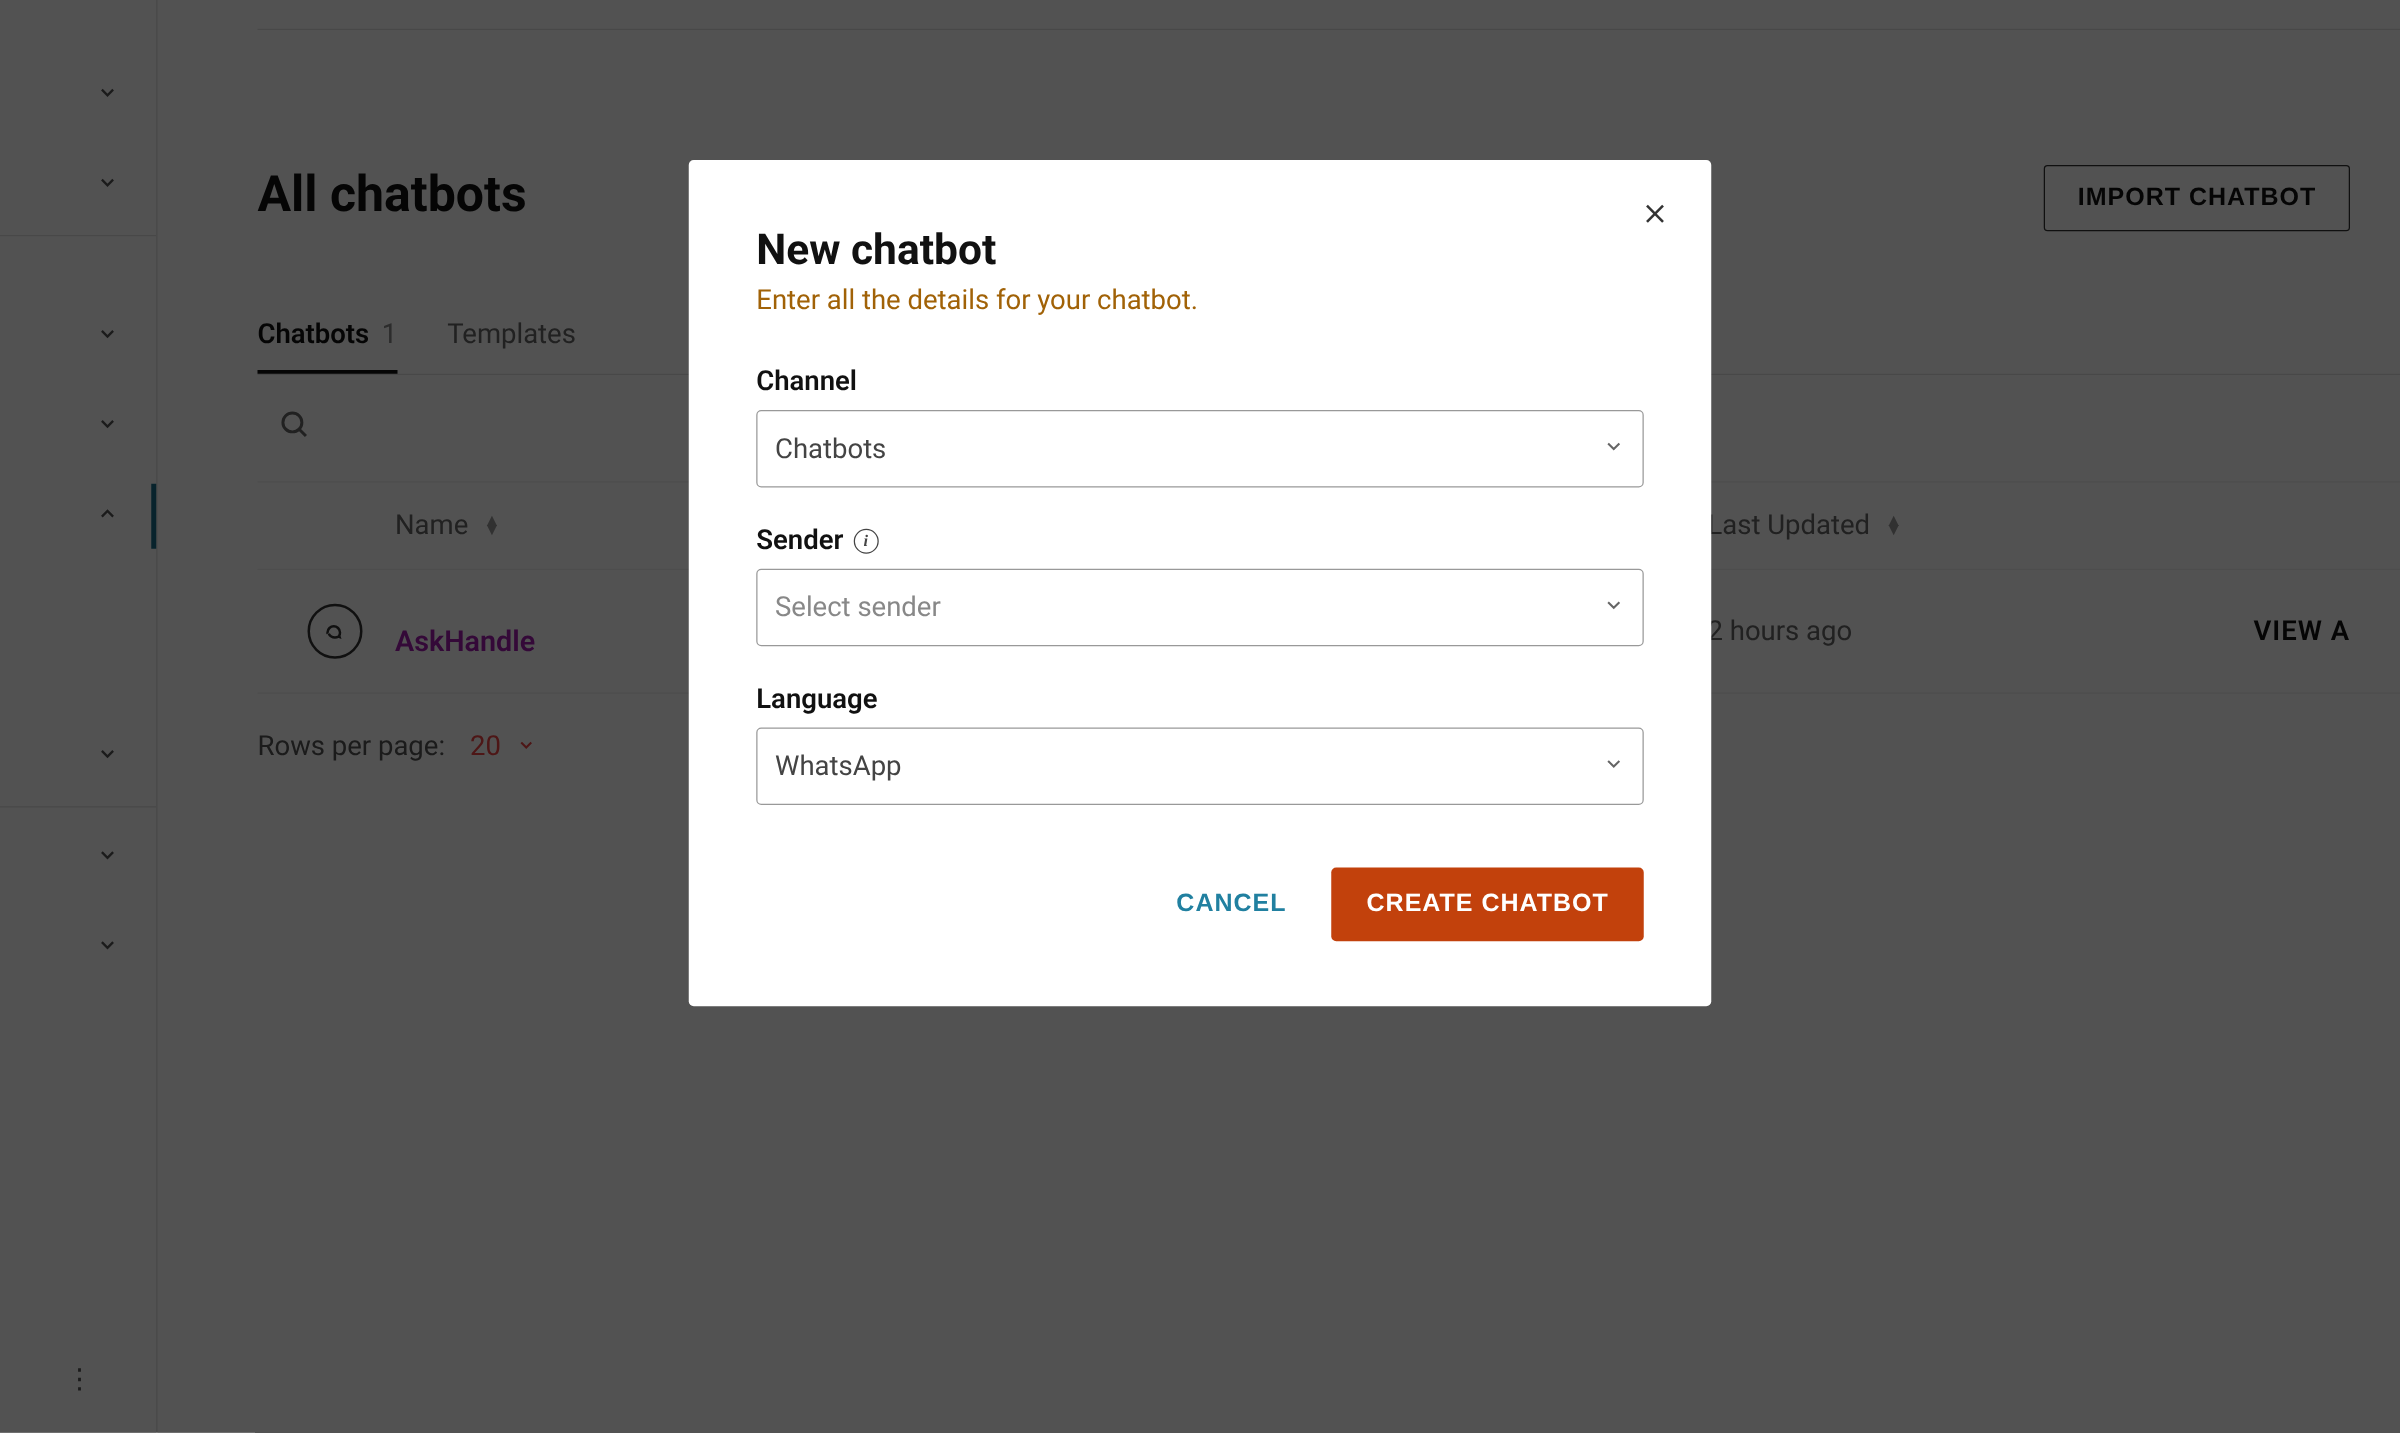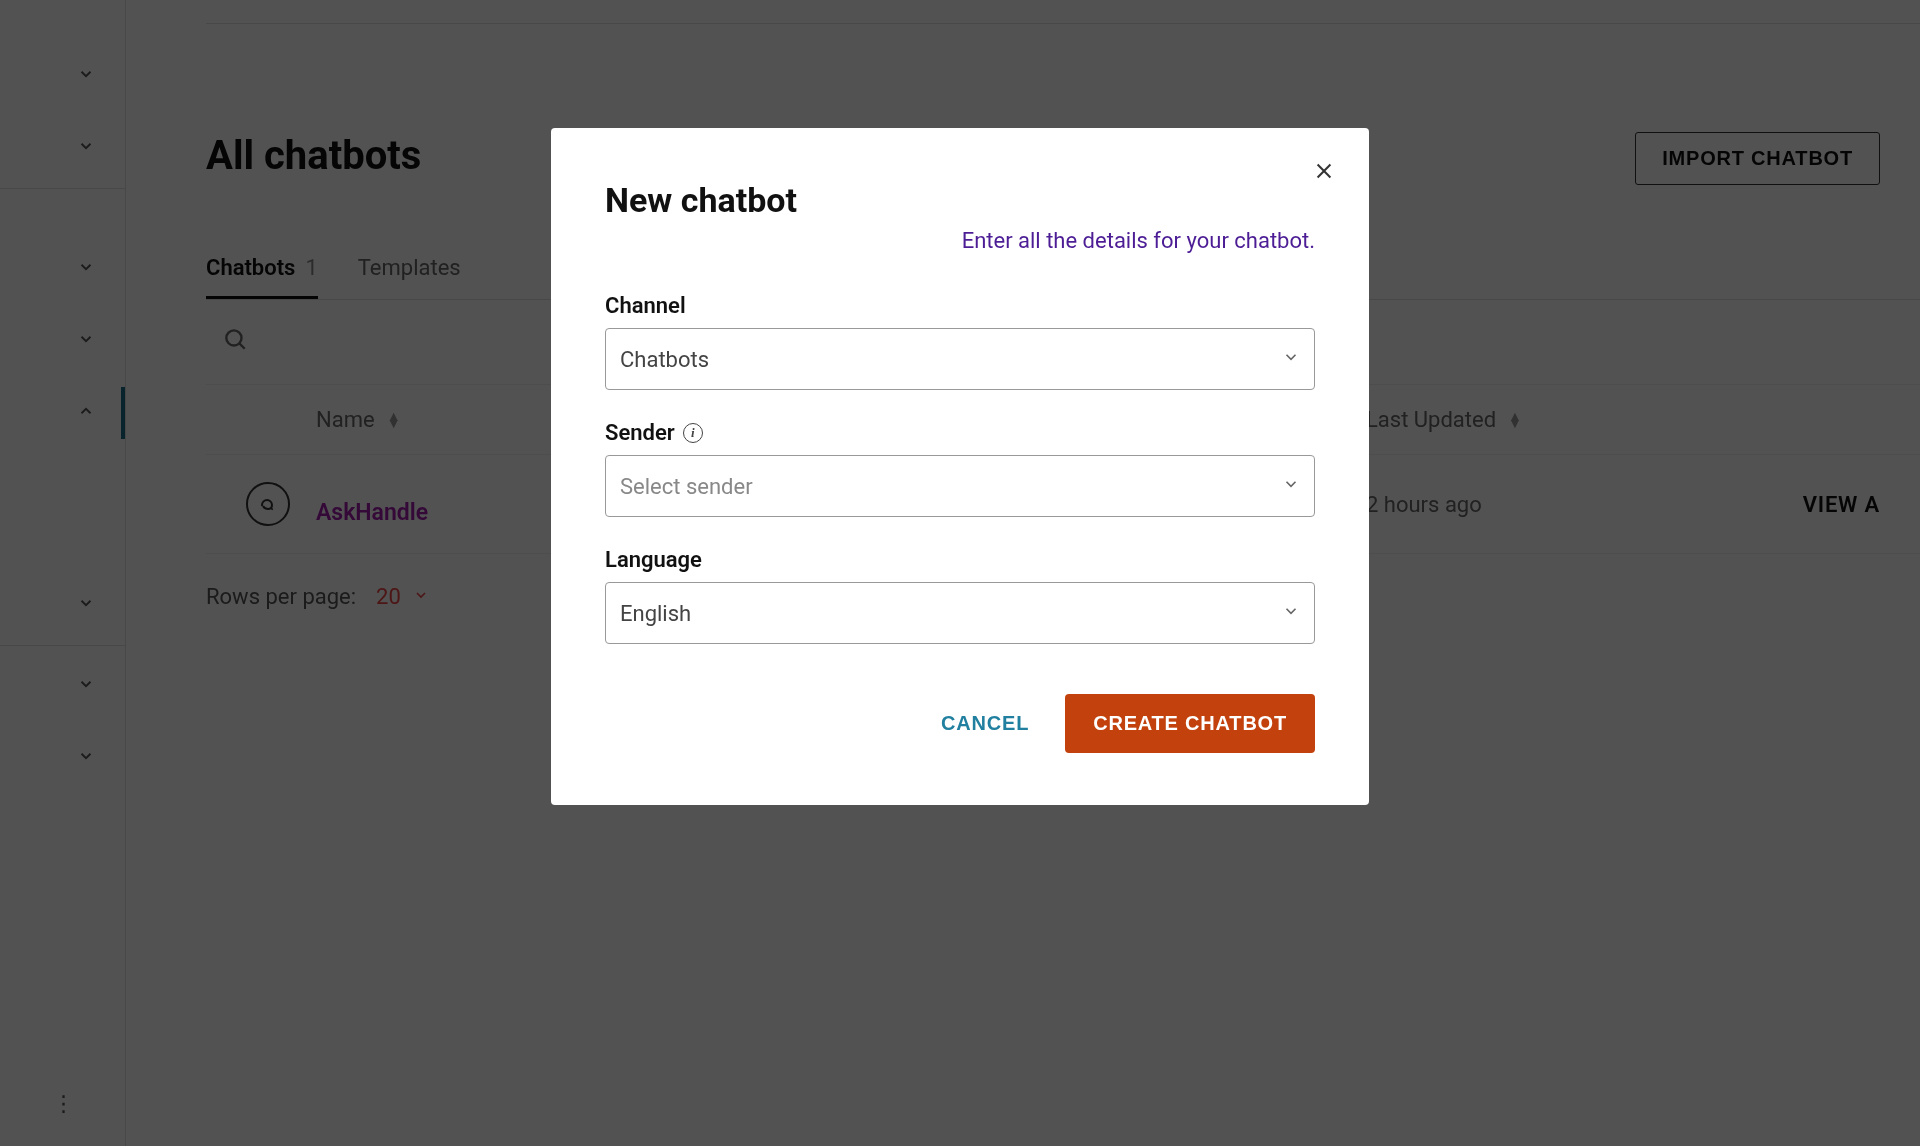--- a/index.html
+++ b/index.html
@@ -287,23 +287,22 @@
 
 .dialog-title {
   font-size: 34px;
   font-weight: 700;
   color: #111;
   margin-bottom: 8px;
 }
 
 .dialog-subtitle {
   font-size: 22px;
-  color: #4c1d95;
+  color: #a16207;
   margin-bottom: 40px;
-  text-align: right;
 }
 
 .form-group {
   margin-bottom: 30px;
 }
 
 .form-label {
   font-size: 22px;
   font-weight: 600;
   color: #111;
@@ -568,21 +567,21 @@
           <svg width="18" height="18" viewBox="0 0 24 24" fill="none" stroke="currentColor" stroke-width="2.2">
               <polyline points="6 9 12 15 18 9"></polyline>
             </svg>
         </span>
       </div>
     </div>
 
     <div class="form-group">
       <label class="form-label">Language</label>
       <div class="select-input">
-        <span>English</span>
+        <span>WhatsApp</span>
         <span class="select-chevron">
           <svg width="18" height="18" viewBox="0 0 24 24" fill="none" stroke="currentColor" stroke-width="2.2">
               <polyline points="6 9 12 15 18 9"></polyline>
             </svg>
         </span>
       </div>
     </div>
 
     <div class="dialog-actions">
       <button class="btn-cancel">CANCEL</button>

